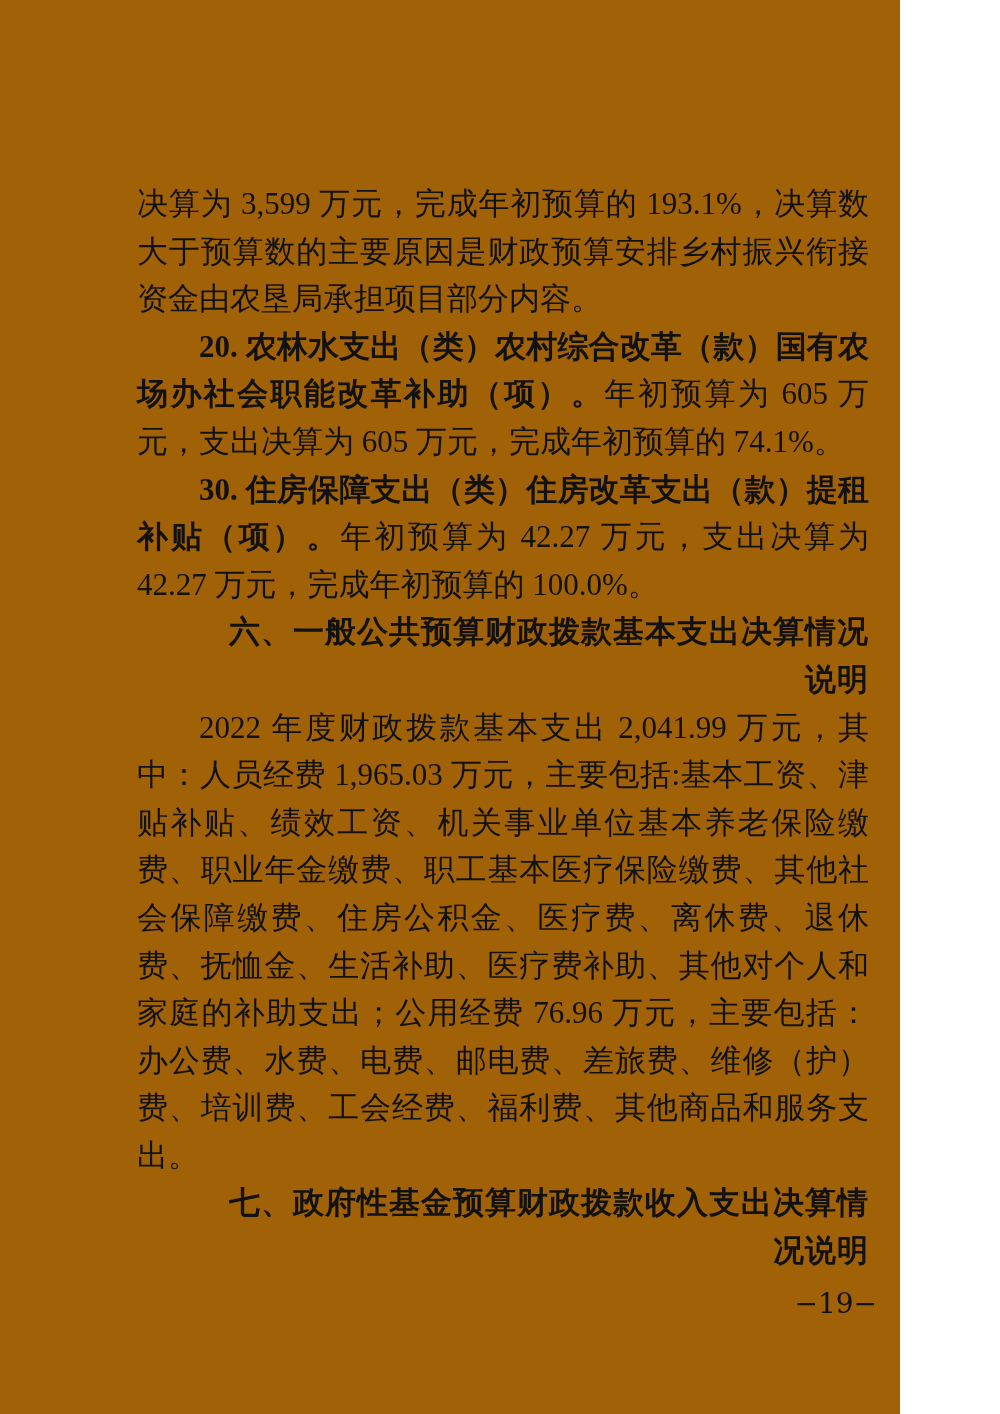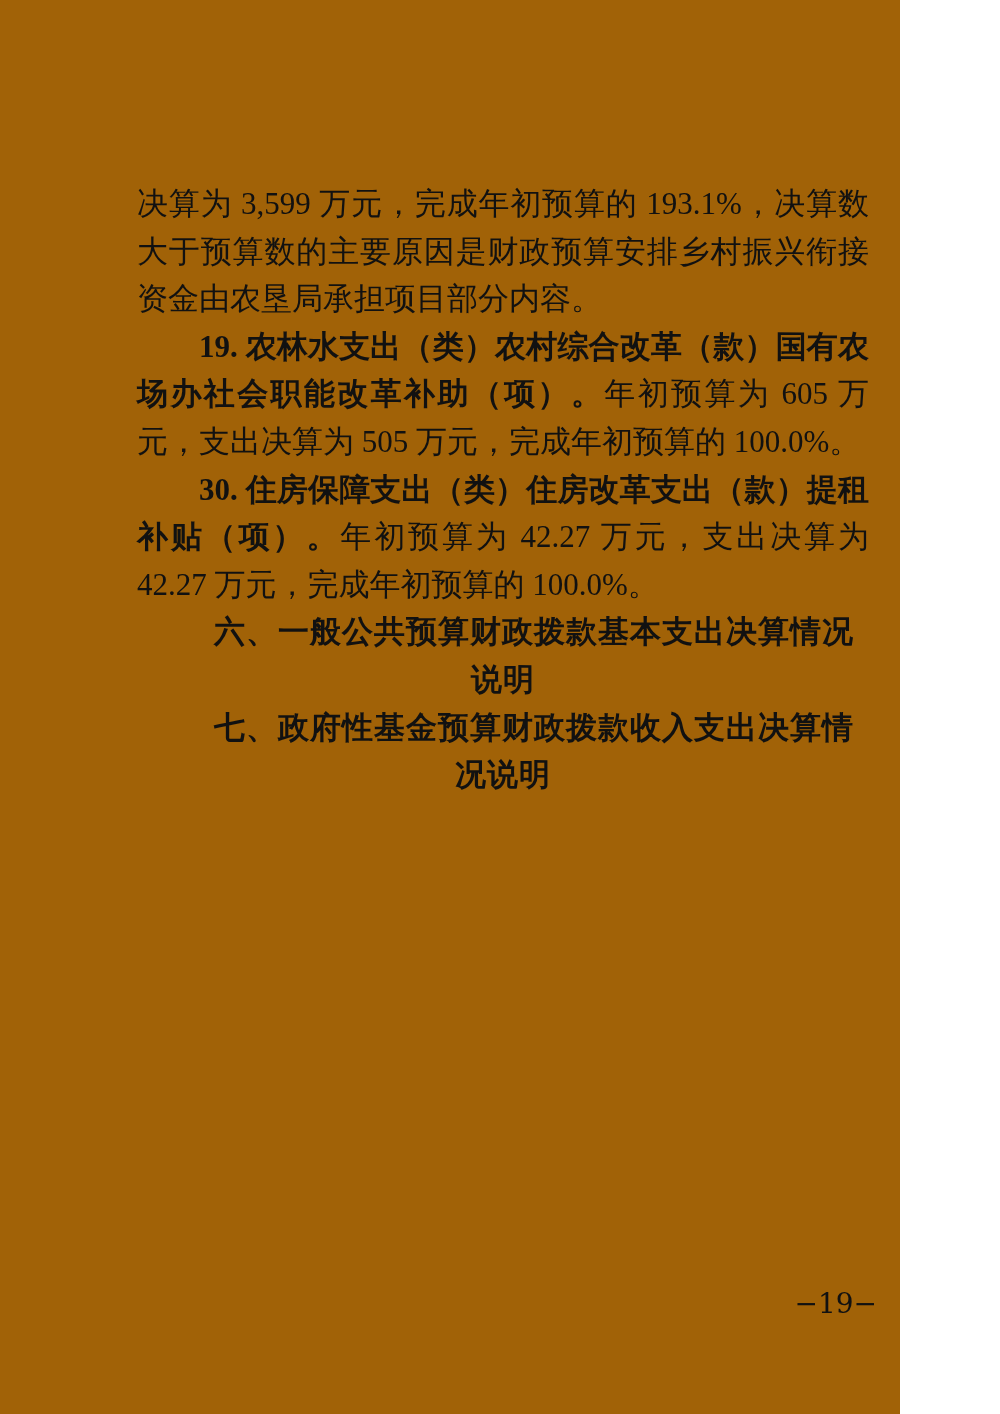--- a/index.html
+++ b/index.html
@@ -36,21 +36,21 @@
   .bold-lead {
     font-weight: bold;
   }
   .section-heading {
     margin: 0;
     text-indent: 2em;
     font-family: "DejaVu Sans", "Liberation Sans", sans-serif;
     font-weight: bold;
     font-size: 31px;
     line-height: 47.6px;
-    text-align: center;
+    text-align: right;
     letter-spacing: 1px;
   }
   .page-number {
     position: absolute;
     left: 137px;
     top: 1289px;
     width: 740px;
     text-align: right;
     font-family: "DejaVu Serif", "Liberation Serif", serif;
     font-size: 28px;
@@ -60,27 +60,28 @@
 </style>
 </head>
 <body>
 
 <div class="sheet">
 
   <div class="content">
 
     <p class="para no-indent">决算为 3,599 万元，完成年初预算的 193.1%，决算数大于预算数的主要原因是财政预算安排乡村振兴衔接资金由农垦局承担项目部分内容。</p>
 
-    <p class="para"><span class="bold-lead">19. 农林水支出（类）农村综合改革（款）国有农场办社会职能改革补助（项）。</span><span>年初预算为 605 万元，支出决算为 505 万元，完成年初预算的 100.0%。</span></p>
+    <p class="para"><span class="bold-lead">20. 农林水支出（类）农村综合改革（款）国有农场办社会职能改革补助（项）。</span><span>年初预算为 605 万元，支出决算为 605 万元，完成年初预算的 74.1%。</span></p>
 
 
     <p class="para"><span class="bold-lead">30. 住房保障支出（类）住房改革支出（款）提租补贴（项）。</span><span>年初预算为 42.27 万元，支出决算为 42.27 万元，完成年初预算的 100.0%。</span></p>
 
     <p class="section-heading">六、一般公共预算财政拨款基本支出决算情况说明</p>
 
+    <p class="para">2022 年度财政拨款基本支出 2,041.99 万元，其中：人员经费 1,965.03 万元，主要包括:基本工资、津贴补贴、绩效工资、机关事业单位基本养老保险缴费、职业年金缴费、职工基本医疗保险缴费、其他社会保障缴费、住房公积金、医疗费、离休费、退休费、抚恤金、生活补助、医疗费补助、其他对个人和家庭的补助支出；公用经费 76.96 万元，主要包括：办公费、水费、电费、邮电费、差旅费、维修（护）费、培训费、工会经费、福利费、其他商品和服务支出。</p>
 
     <p class="section-heading">七、政府性基金预算财政拨款收入支出决算情况说明</p>
 
   </div>
 
   <div class="page-number">−19−</div>
 
 </div>
 
 </body></html>

